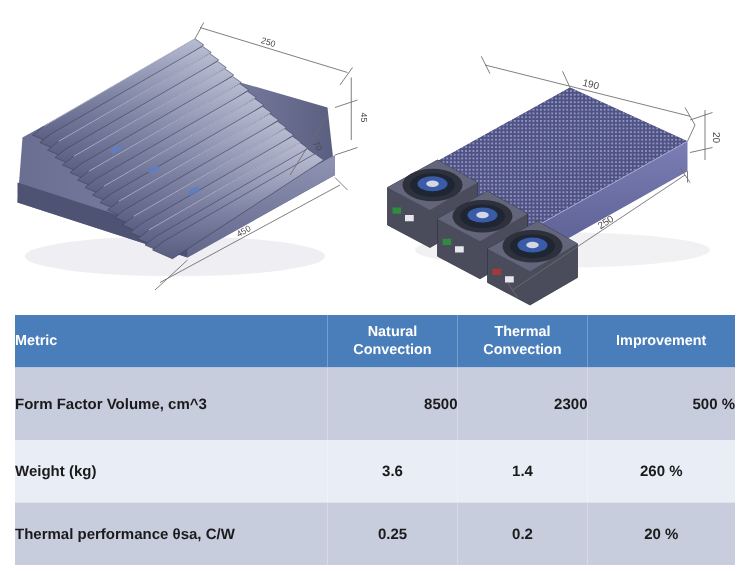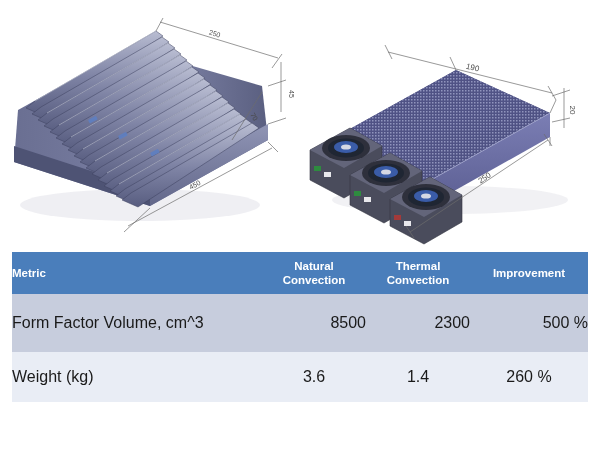--- a/index.html
+++ b/index.html
@@ -54,25 +54,26 @@
     border-right: 2px solid #ffffff;
   }
   .th-cell:last-child { border-right: none; }
   .th-metric { text-align: left; padding-left: 10px; }
   .th-num    { text-align: center; }
 
   .row-dark  td { background: #C7CDDD; }
   .row-light td { background: #E9EDF5; margin-left: 32px; }
 
   .td-cell {
-    font-size: 16px;
+    font-size: 12px;
     color: #1a1a1a;
     height: 50px;
     vertical-align: middle;
     border-right: 2px solid #ffffff;
+    font-weight: bold;
   }
   .td-cell:last-child { border-right: none; }
   .row-dark  .td-cell { border-right-color: #E9EDF5; }
   .row-light .td-cell { border-right-color: #ffffff; }
 
   .td-metric { text-align: left; padding-left: 12px; }
   .td-num    { text-align: center; }
 
   .row-tall .td-cell { height: 58px; }
 
@@ -299,14 +300,20 @@
       <td class="td-cell td-num">8500</td>
       <td class="td-cell td-num">2300</td>
       <td class="td-cell td-num">500 %</td>
     </tr>
     <tr class="row-light">
       <td class="td-cell td-metric">Weight (kg)</td>
       <td class="td-cell td-num">3.6</td>
       <td class="td-cell td-num">1.4</td>
       <td class="td-cell td-num">260 %</td>
     </tr>
+    <tr class="row-dark">
+      <td class="td-cell td-metric">Thermal performance θsa, C/W</td>
+      <td class="td-cell td-num">0.25</td>
+      <td class="td-cell td-num">0.2</td>
+      <td class="td-cell td-num">20 %</td>
+    </tr>
   </tbody>
 </table>
 
 </body></html>

